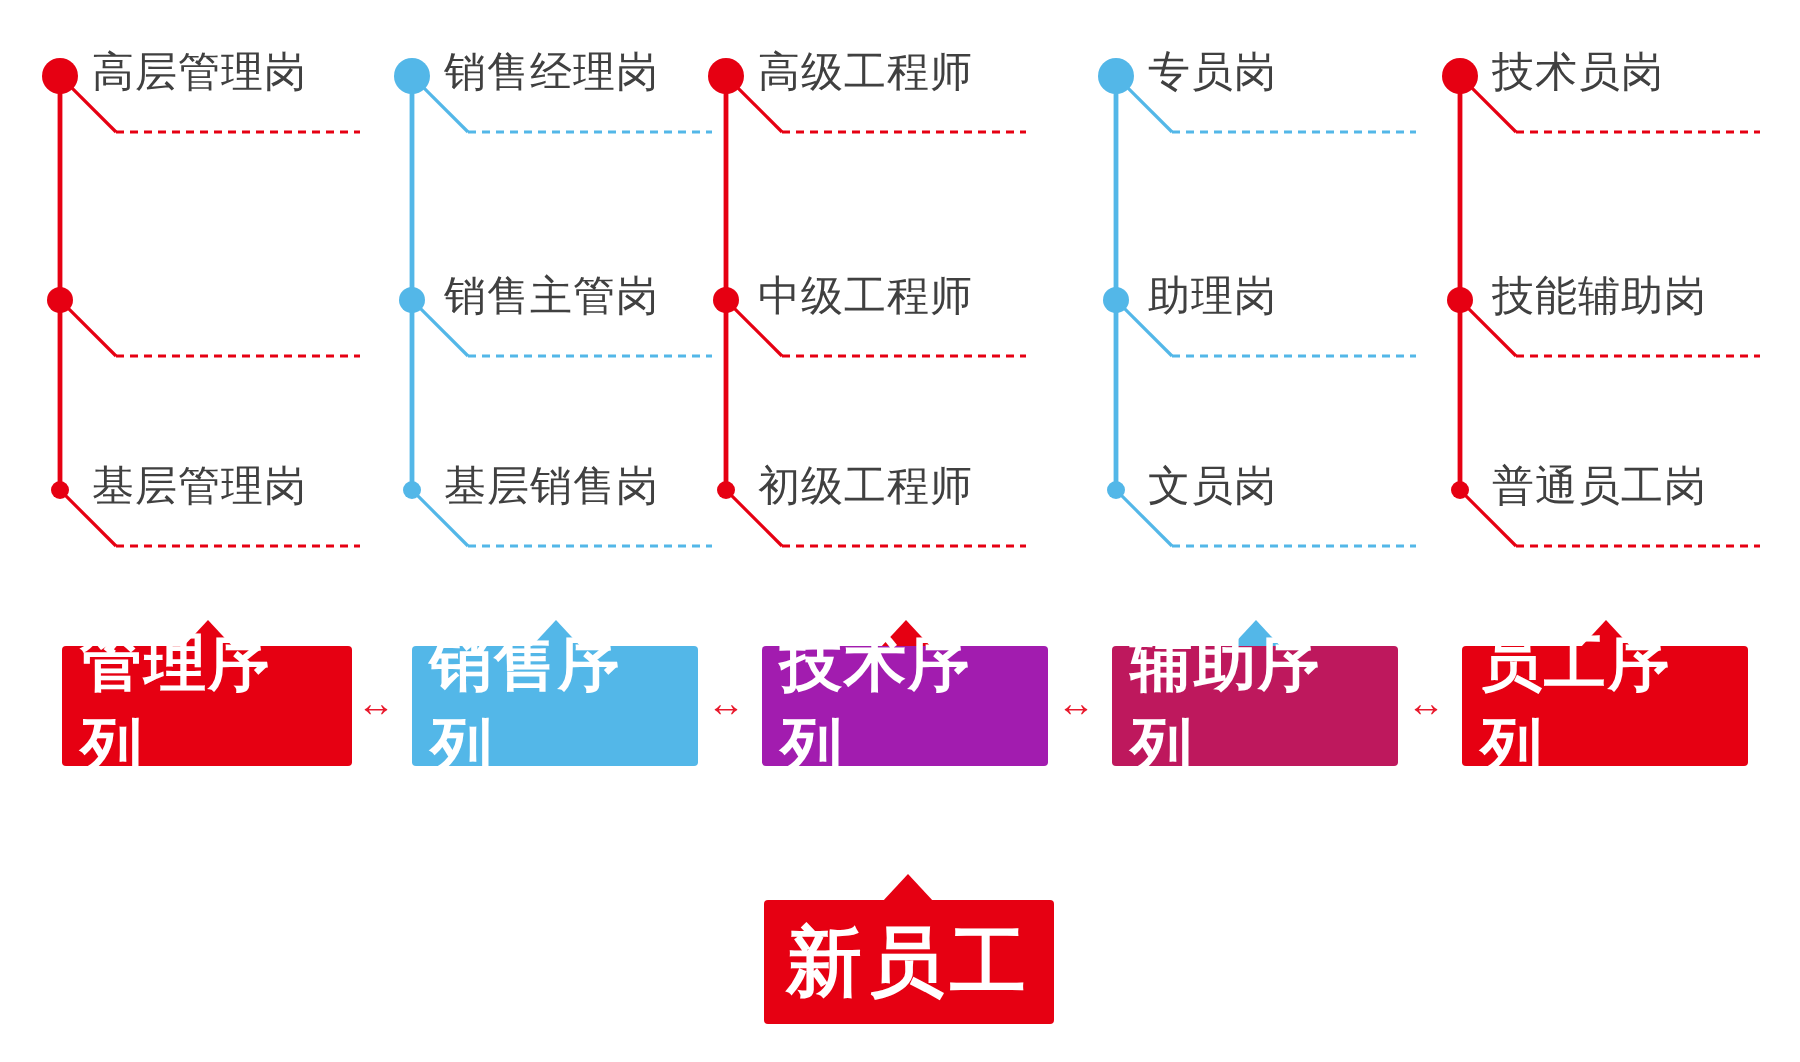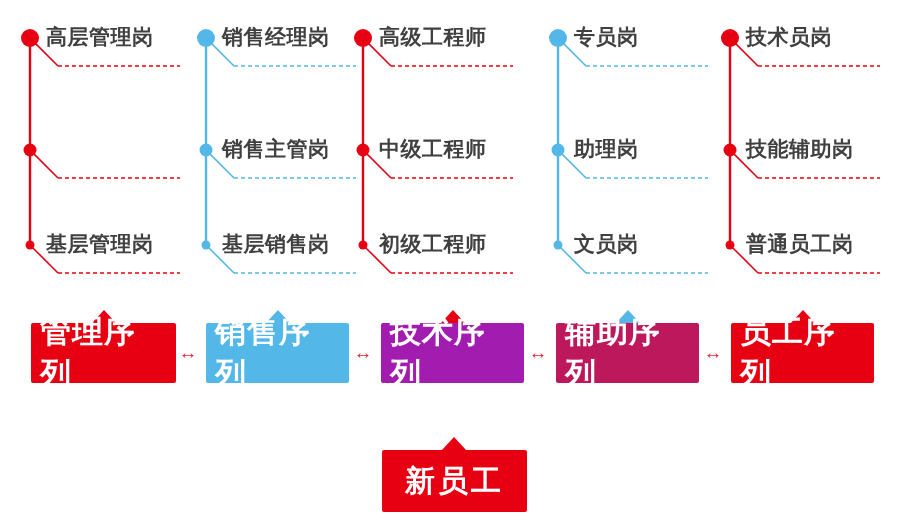--- a/index.html
+++ b/index.html
@@ -39,21 +39,20 @@
   }
 
   .rung-label {
     position: absolute;
     left: 28px;
     font-size: 21px;
     line-height: 1;
     color: #404040;
     white-space: nowrap;
     letter-spacing: 0.5px;
-    font-weight: bold;
   }
   .rung-label.r0 { top: 26px; }
   .rung-label.r1 { top: 138px; }
   .rung-label.r2 { top: 233px; }
 
   
   .seq-row {
     position: absolute;
     left: 0;
     top: 310px;
@@ -118,21 +117,21 @@
     left: 0;
     top: 13px;
     width: 145px;
     height: 62px;
     background: #e60012;
     border-radius: 2px;
     display: flex;
     align-items: center;
     justify-content: center;
     color: #ffffff;
-    font-size: 30px;
+    font-size: 38px;
     font-weight: bold;
     letter-spacing: 3px;
   }
   .new-emp-tip {
     position: absolute;
     left: 59px;
     top: 0;
     width: 0;
     height: 0;
     border-left: 13px solid transparent;

